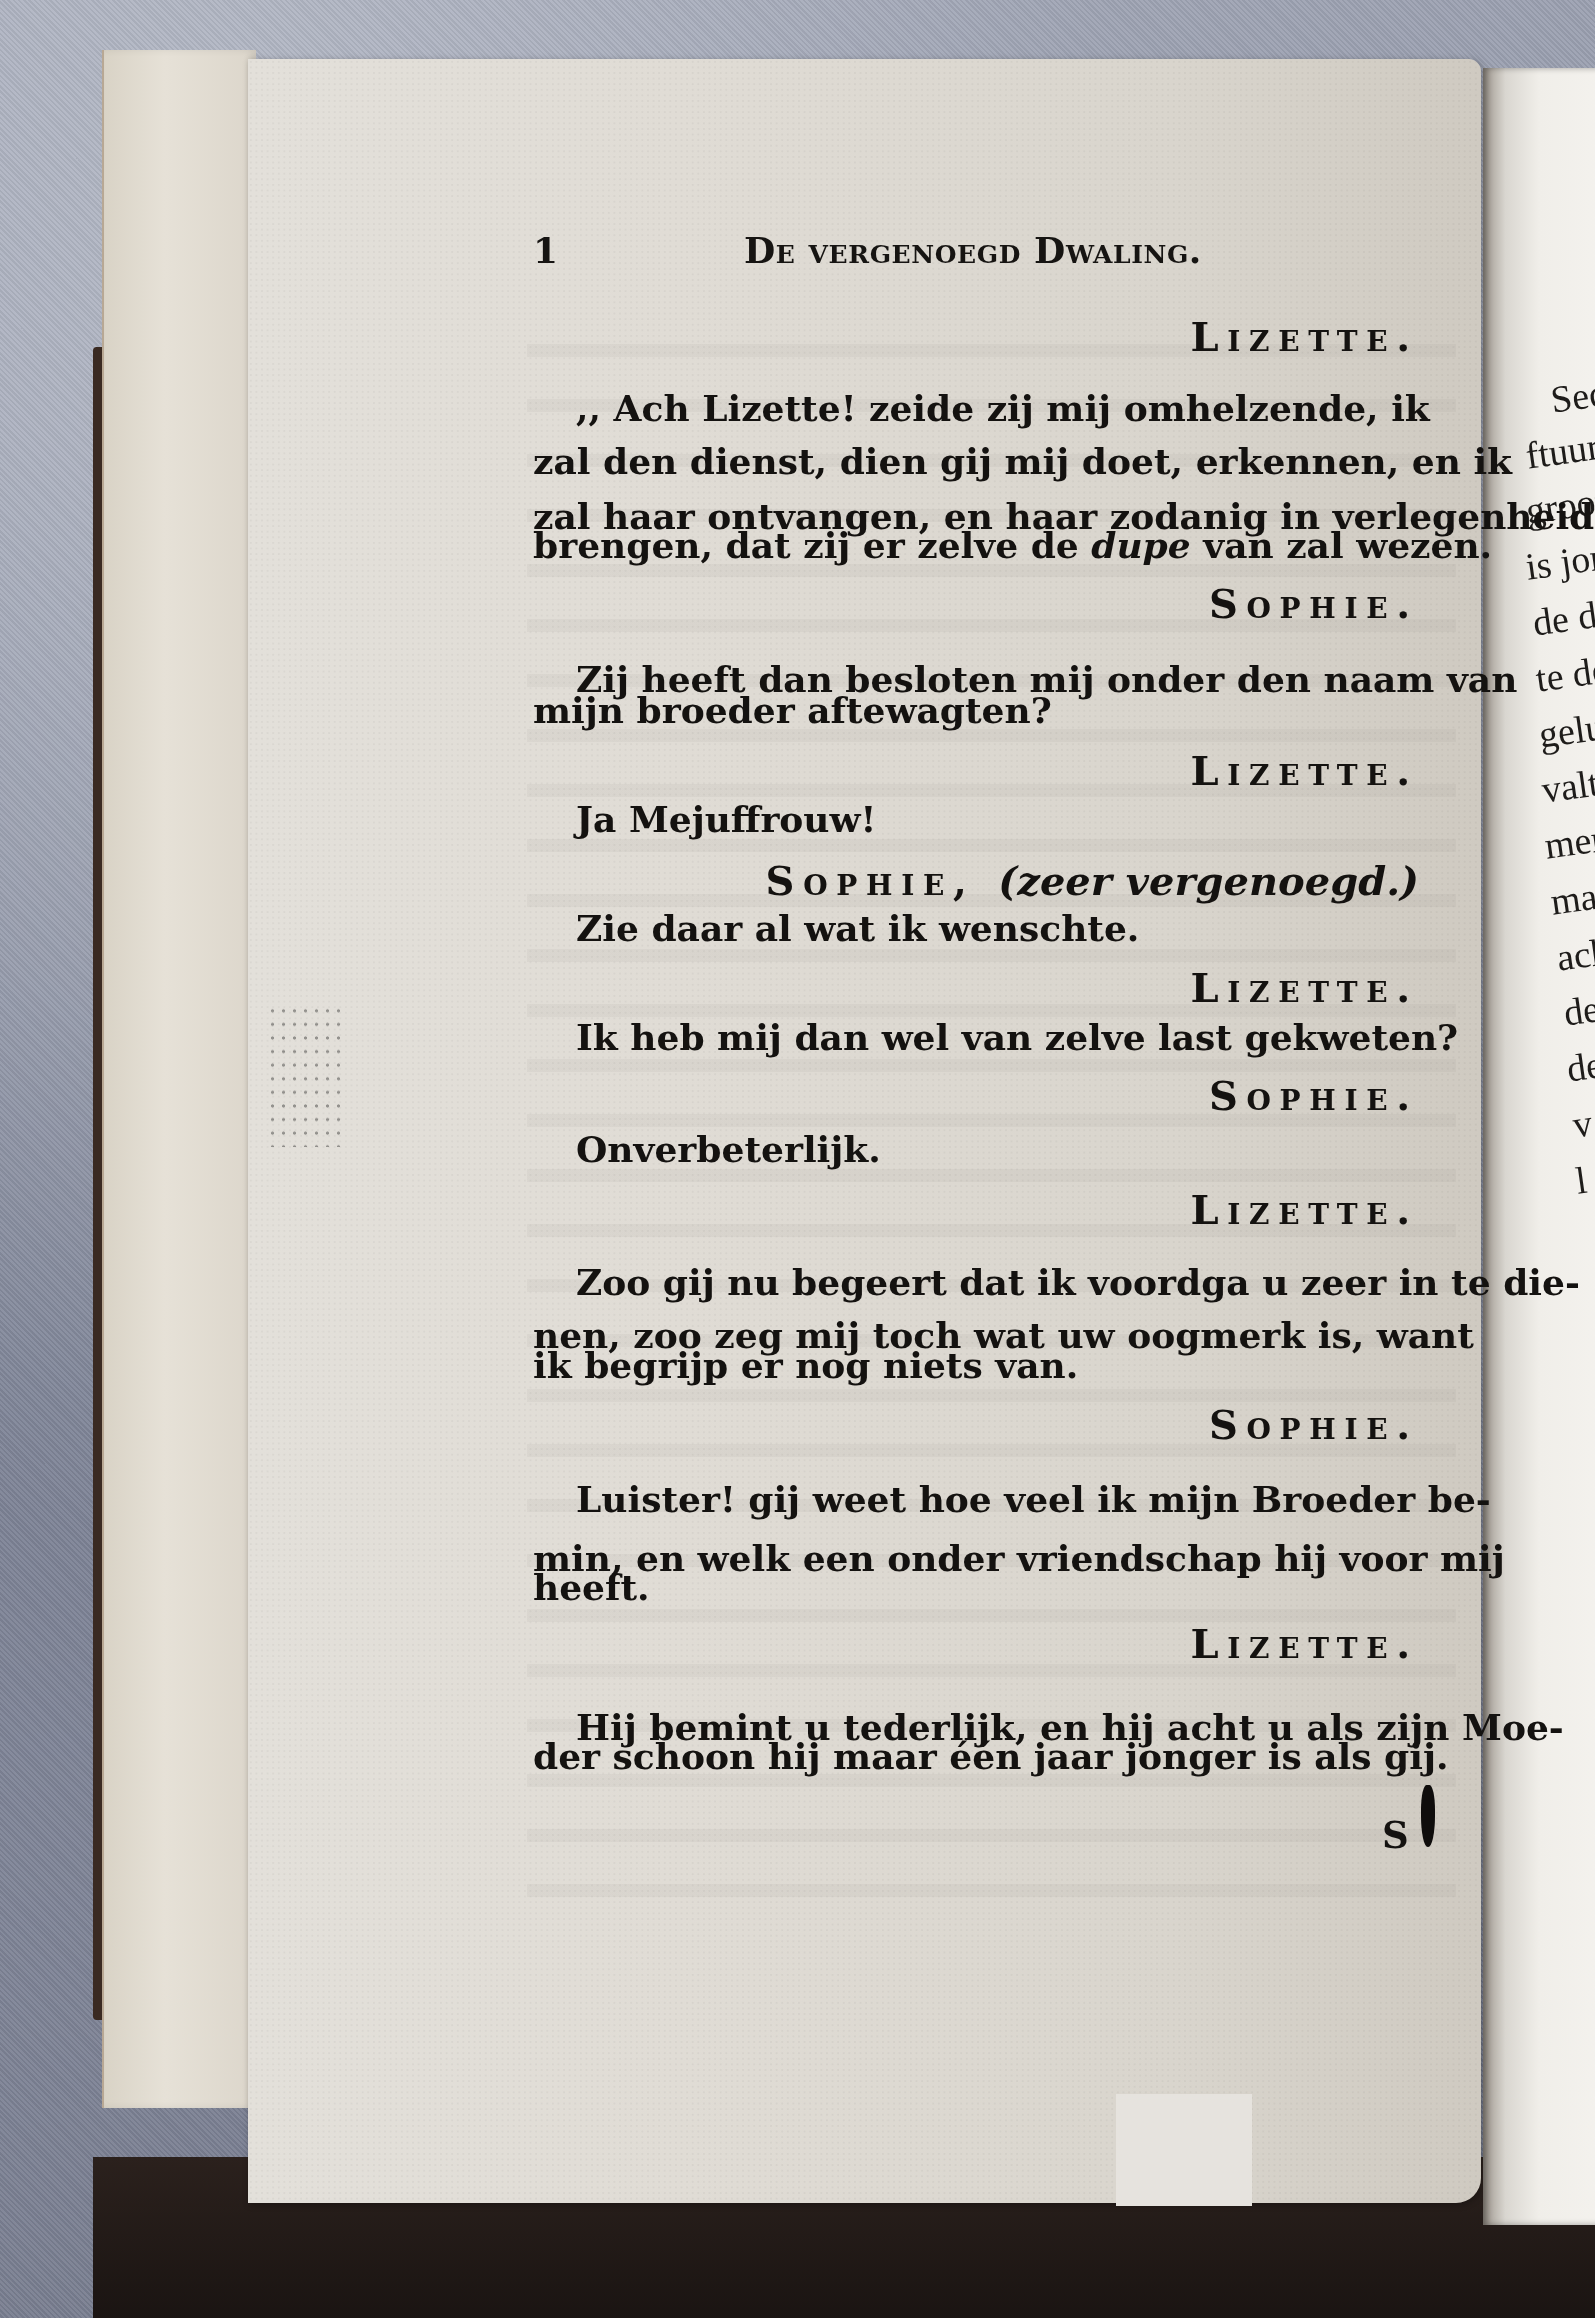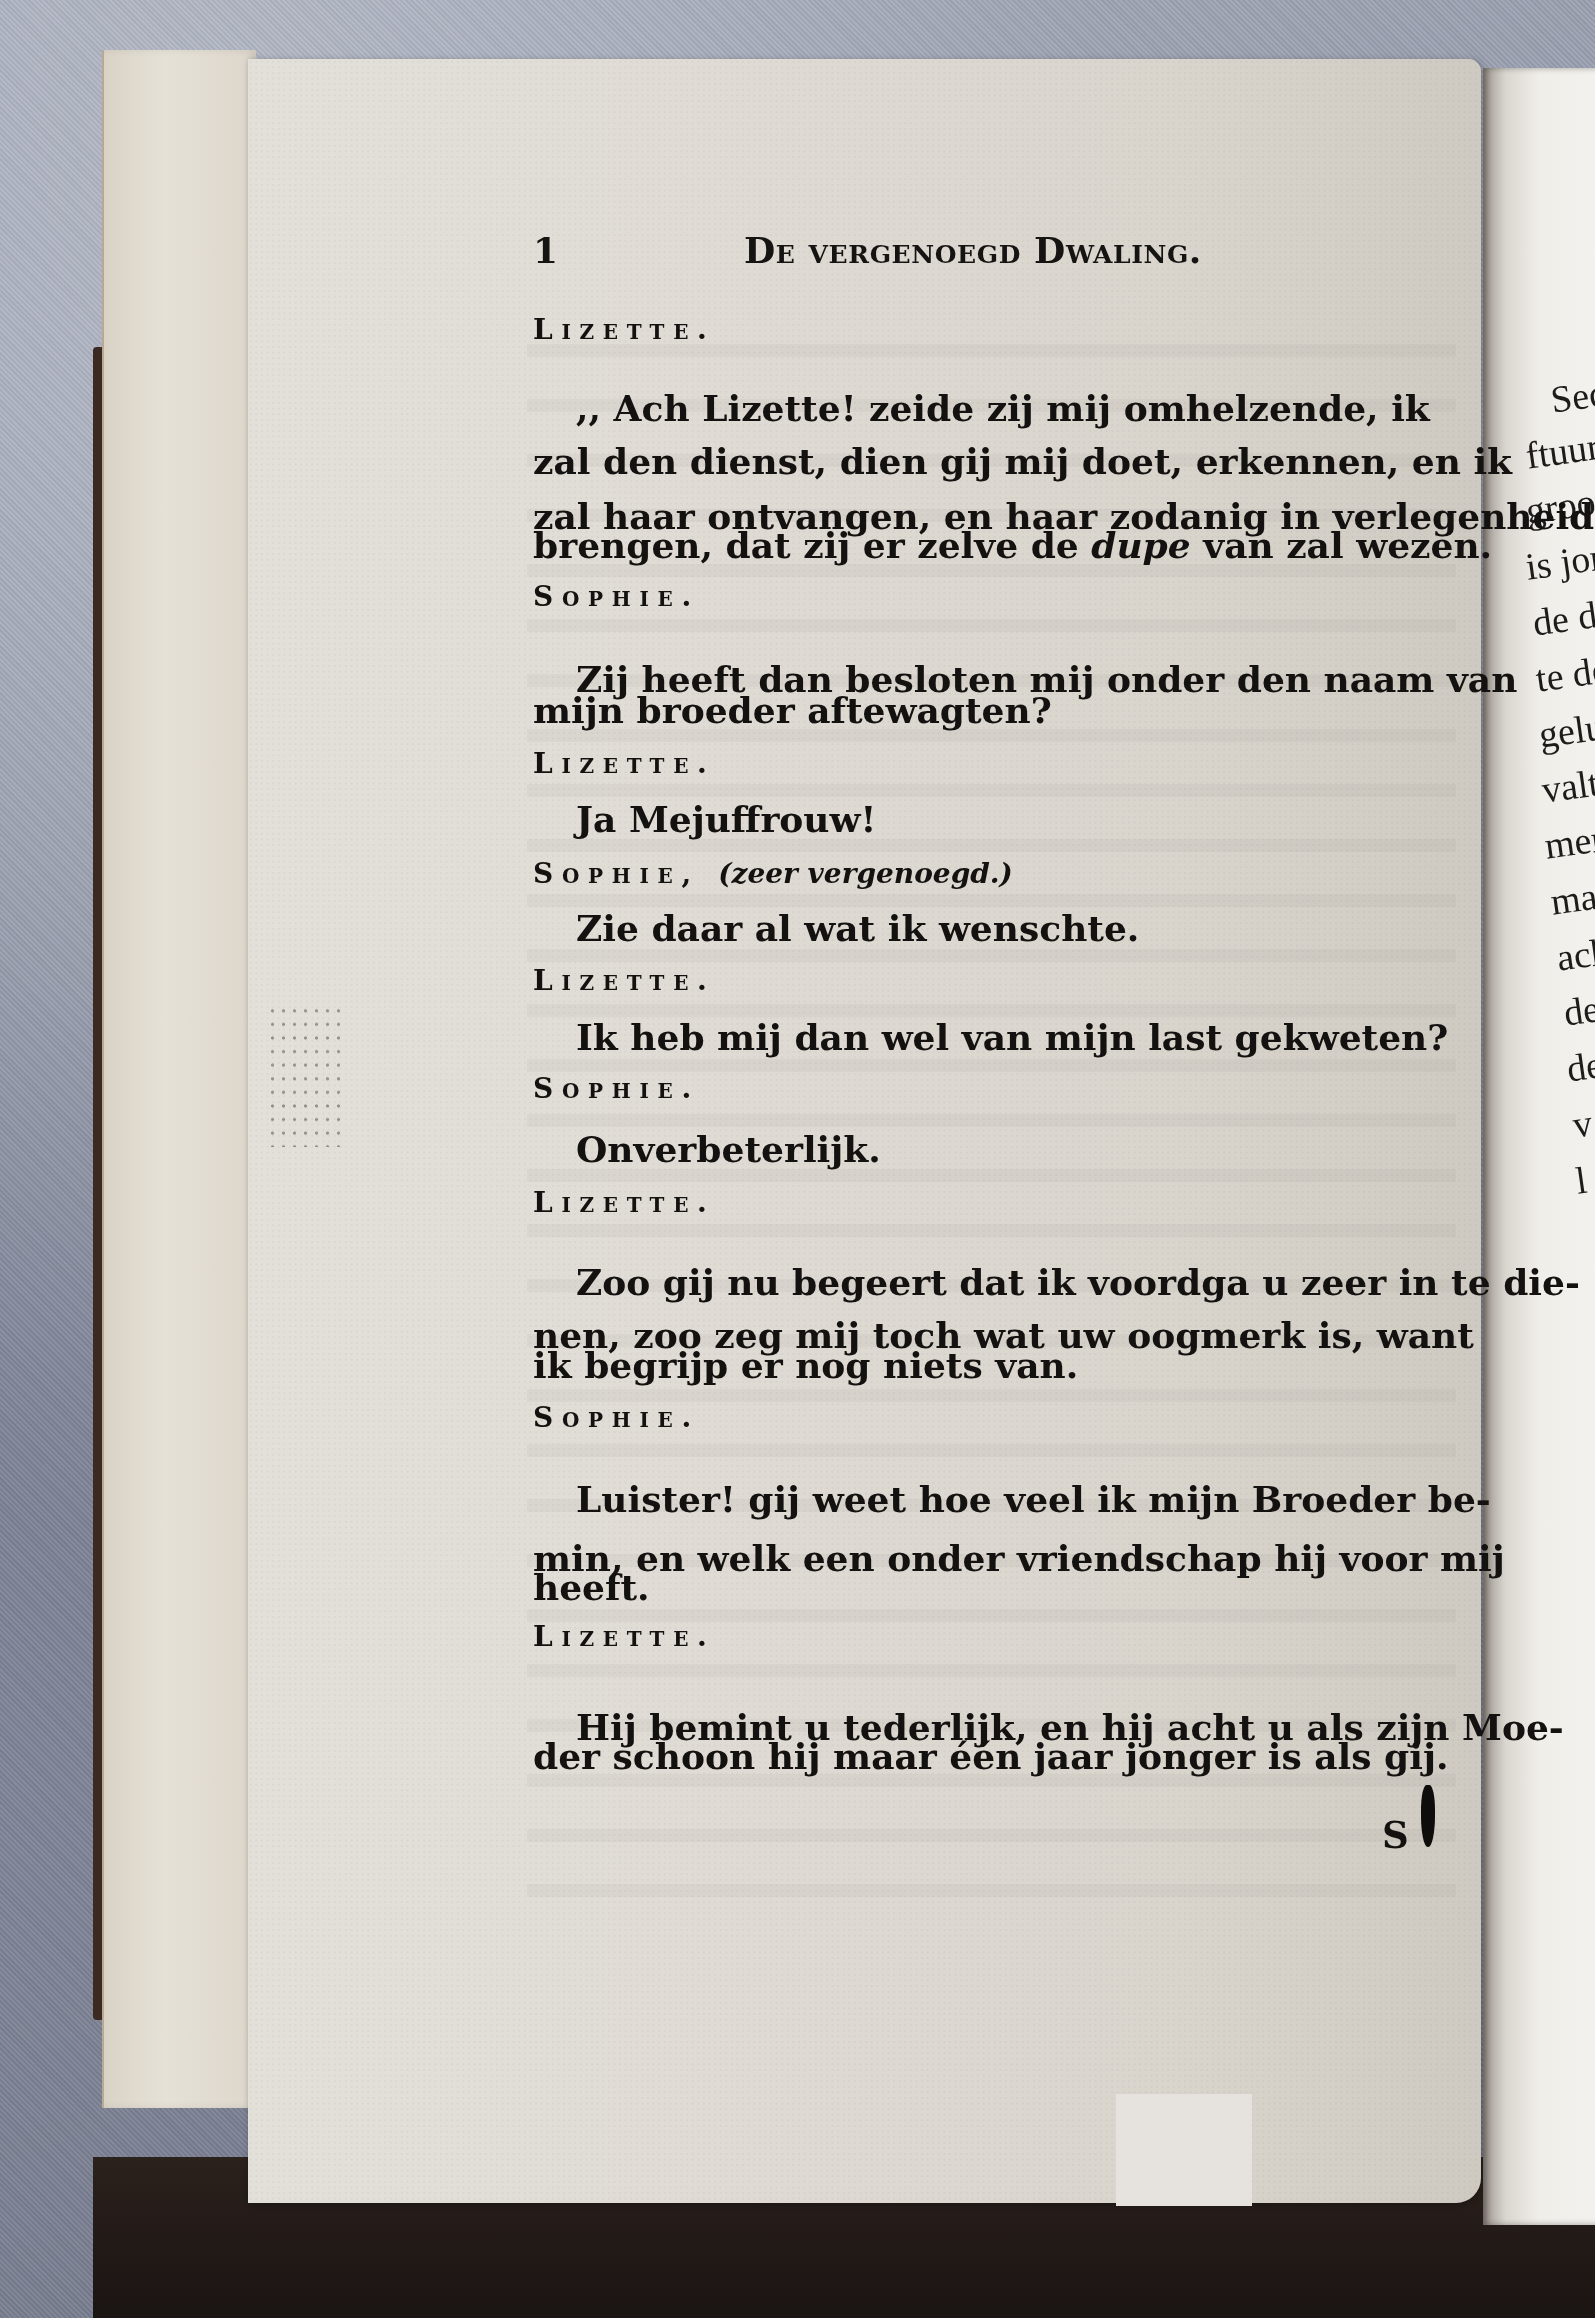--- a/index.html
+++ b/index.html
@@ -70,21 +70,21 @@
   .text-block {
     position: absolute; left: 533px; top: 0; width: 886px;
   }
   .line {
     position: absolute; left: 0; width: 886px; font-size: 36px; color: #141210;
     white-space: nowrap; font-weight: bold; line-height: 1;
   }
   .line.indent { left: 43px; width: 843px; }
   .line.justify { text-align: justify; text-align-last: justify; margin-top: 24px; }
   .speaker {
-    position: absolute; left: 0; width: 886px; text-align: left; font-size: 28px;
+    position: absolute; left: 0; width: 886px; text-align: right; font-size: 40px;
     font-weight: bold; color: #141210; font-variant: small-caps; letter-spacing: 8.7px;
   }
   .stage-direction { font-style: italic; letter-spacing: 0; font-variant: normal; }
   .catchword {
     position: absolute; left: 1382px; top: 1813px; font-size: 37px; font-weight: bold; color: #141210;
   }
   .ink-blot {
     position: absolute; left: 1421px; top: 1785px; width: 13.6px; height: 62px;
     background: #0f0d0c; border-radius: 40% 40% 50% 50%;
   }
@@ -147,21 +147,21 @@
   <div class="line indent justify" style="top:637px">Zij heeft dan besloten mij onder den naam van</div>
   <div class="line" style="top:692px">mijn broeder aftewagten?</div>
 
   <div class="speaker" style="top:747px">Lizette.</div>
   <div class="line indent" style="top:801px">Ja Mejuffrouw!</div>
 
   <div class="speaker" style="top:857px"><span>Sophie,</span> <span class="stage-direction">(zeer vergenoegd.)</span></div>
   <div class="line indent" style="top:910px">Zie daar al wat ik wenschte.</div>
 
   <div class="speaker" style="top:964px">Lizette.</div>
-  <div class="line indent" style="top:1019px">Ik heb mij dan wel van mijn last gekweten?</div>
+  <div class="line indent" style="top:1019px">Ik heb mij dan wel van zelve last gekweten?</div>
 
   <div class="speaker" style="top:1072px">Sophie.</div>
   <div class="line indent" style="top:1131px">Onverbeterlijk.</div>
 
   <div class="speaker" style="top:1186px">Lizette.</div>
   <div class="line indent justify" style="top:1240px">Zoo gij nu begeert dat ik voordga u zeer in te die-</div>
   <div class="line justify" style="top:1293px">nen, zoo zeg mij toch wat uw oogmerk is, want</div>
   <div class="line" style="top:1347px">ik begrijp er nog niets van.</div>
 
   <div class="speaker" style="top:1401px">Sophie.</div>

